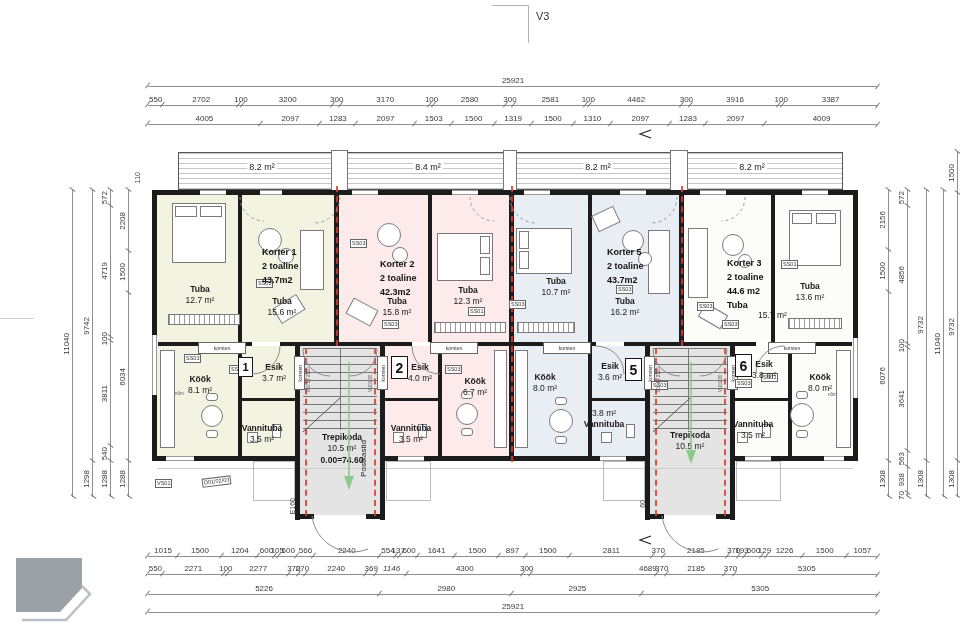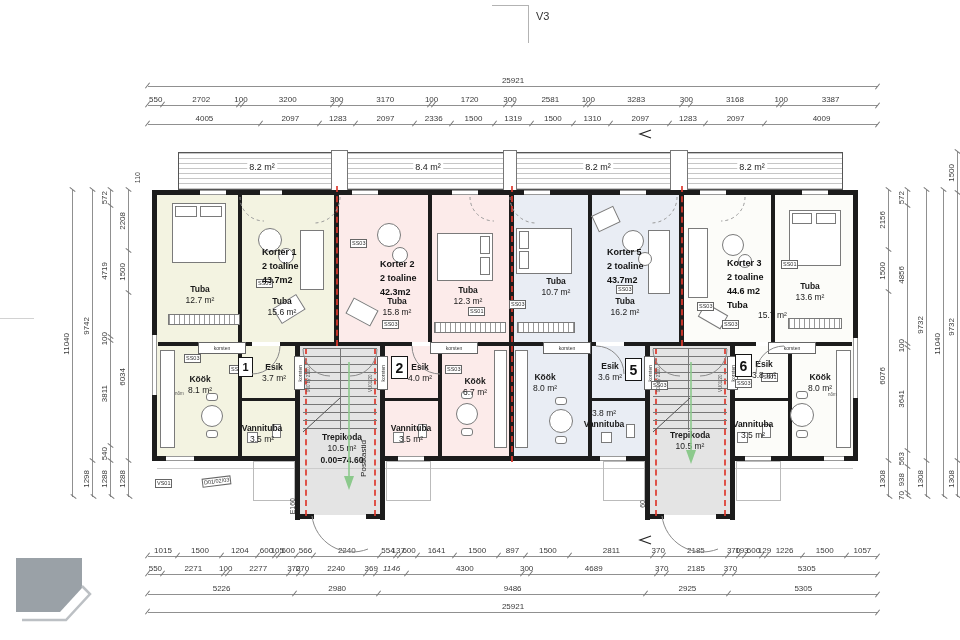--- a/index.html
+++ b/index.html
@@ -70,39 +70,39 @@
       <div class="seg" style="flex-grow: 300;">
         <span>300</span>
       </div>
       <div class="seg" style="flex-grow: 3170;">
         <span>3170</span>
       </div>
       <div class="seg" style="flex-grow: 140;">
         <span>100</span>
       </div>
       <div class="seg" style="flex-grow: 2580;">
-        <span>1720</span>
+        <span>2580</span>
       </div>
       <div class="seg" style="flex-grow: 300;">
         <span>300</span>
       </div>
       <div class="seg" style="flex-grow: 2581;">
         <span>2581</span>
       </div>
       <div class="seg" style="flex-grow: 140;">
         <span>100</span>
       </div>
       <div class="seg" style="flex-grow: 3283;">
-        <span>3283</span>
+        <span>4462</span>
       </div>
       <div class="seg" style="flex-grow: 300;">
         <span>300</span>
       </div>
       <div class="seg" style="flex-grow: 3168;">
-        <span>3168</span>
+        <span>3916</span>
       </div>
       <div class="seg" style="flex-grow: 140;">
         <span>100</span>
       </div>
       <div class="seg" style="flex-grow: 3387;">
         <span>3387</span>
       </div>
     </div>
   <div class="dimrow" style="left:148px;top:114px;width:730px">
       <div class="seg" style="flex-grow: 4005;">
@@ -111,21 +111,21 @@
       <div class="seg" style="flex-grow: 2097;">
         <span>2097</span>
       </div>
       <div class="seg" style="flex-grow: 1283;">
         <span>1283</span>
       </div>
       <div class="seg" style="flex-grow: 2097;">
         <span>2097</span>
       </div>
       <div class="seg" style="flex-grow: 1324;">
-        <span>2336</span>
+        <span>1503</span>
       </div>
       <div class="seg" style="flex-grow: 1500;">
         <span>1500</span>
       </div>
       <div class="seg" style="flex-grow: 1319;">
         <span>1319</span>
       </div>
       <div class="seg" style="flex-grow: 1500;">
         <span>1500</span>
       </div>
@@ -685,21 +685,21 @@
       </div>
       <div class="seg" style="flex-grow: 1146; font-style: italic;">
         <span>1146</span>
       </div>
       <div class="seg" style="flex-grow: 4300;">
         <span>4300</span>
       </div>
       <div class="seg" style="flex-grow: 300;">
         <span>300</span>
       </div>
-      <div class="seg" style="flex-grow: 4689;">
+      <div class="seg" style="flex-grow: 4689; justify-content: flex-end;">
         <span>4689</span>
       </div>
       <div class="seg" style="flex-grow: 370;">
         <span>370</span>
       </div>
       <div class="seg" style="flex-grow: 2185;">
         <span>2185</span>
       </div>
       <div class="seg" style="flex-grow: 370;">
         <span>370</span>
@@ -707,23 +707,20 @@
       <div class="seg" style="flex-grow: 5305;">
         <span>5305</span>
       </div>
     </div>
   <div class="dimrow" style="left:148px;top:584px;width:730px">
       <div class="seg" style="flex-grow: 5226;">
         <span>5226</span>
       </div>
       <div class="seg" style="flex-grow: 2980;">
         <span>2980</span>
-      </div>
-      <div class="seg" style="flex-grow: 9486;">
-        <span>9486</span>
       </div>
       <div class="seg" style="flex-grow: 2925;">
         <span>2925</span>
       </div>
       <div class="seg" style="flex-grow: 5305;">
         <span>5305</span>
       </div>
     </div>
   <div class="dimrow" style="left:148px;top:602px;width:730px">
     <div class="seg">

